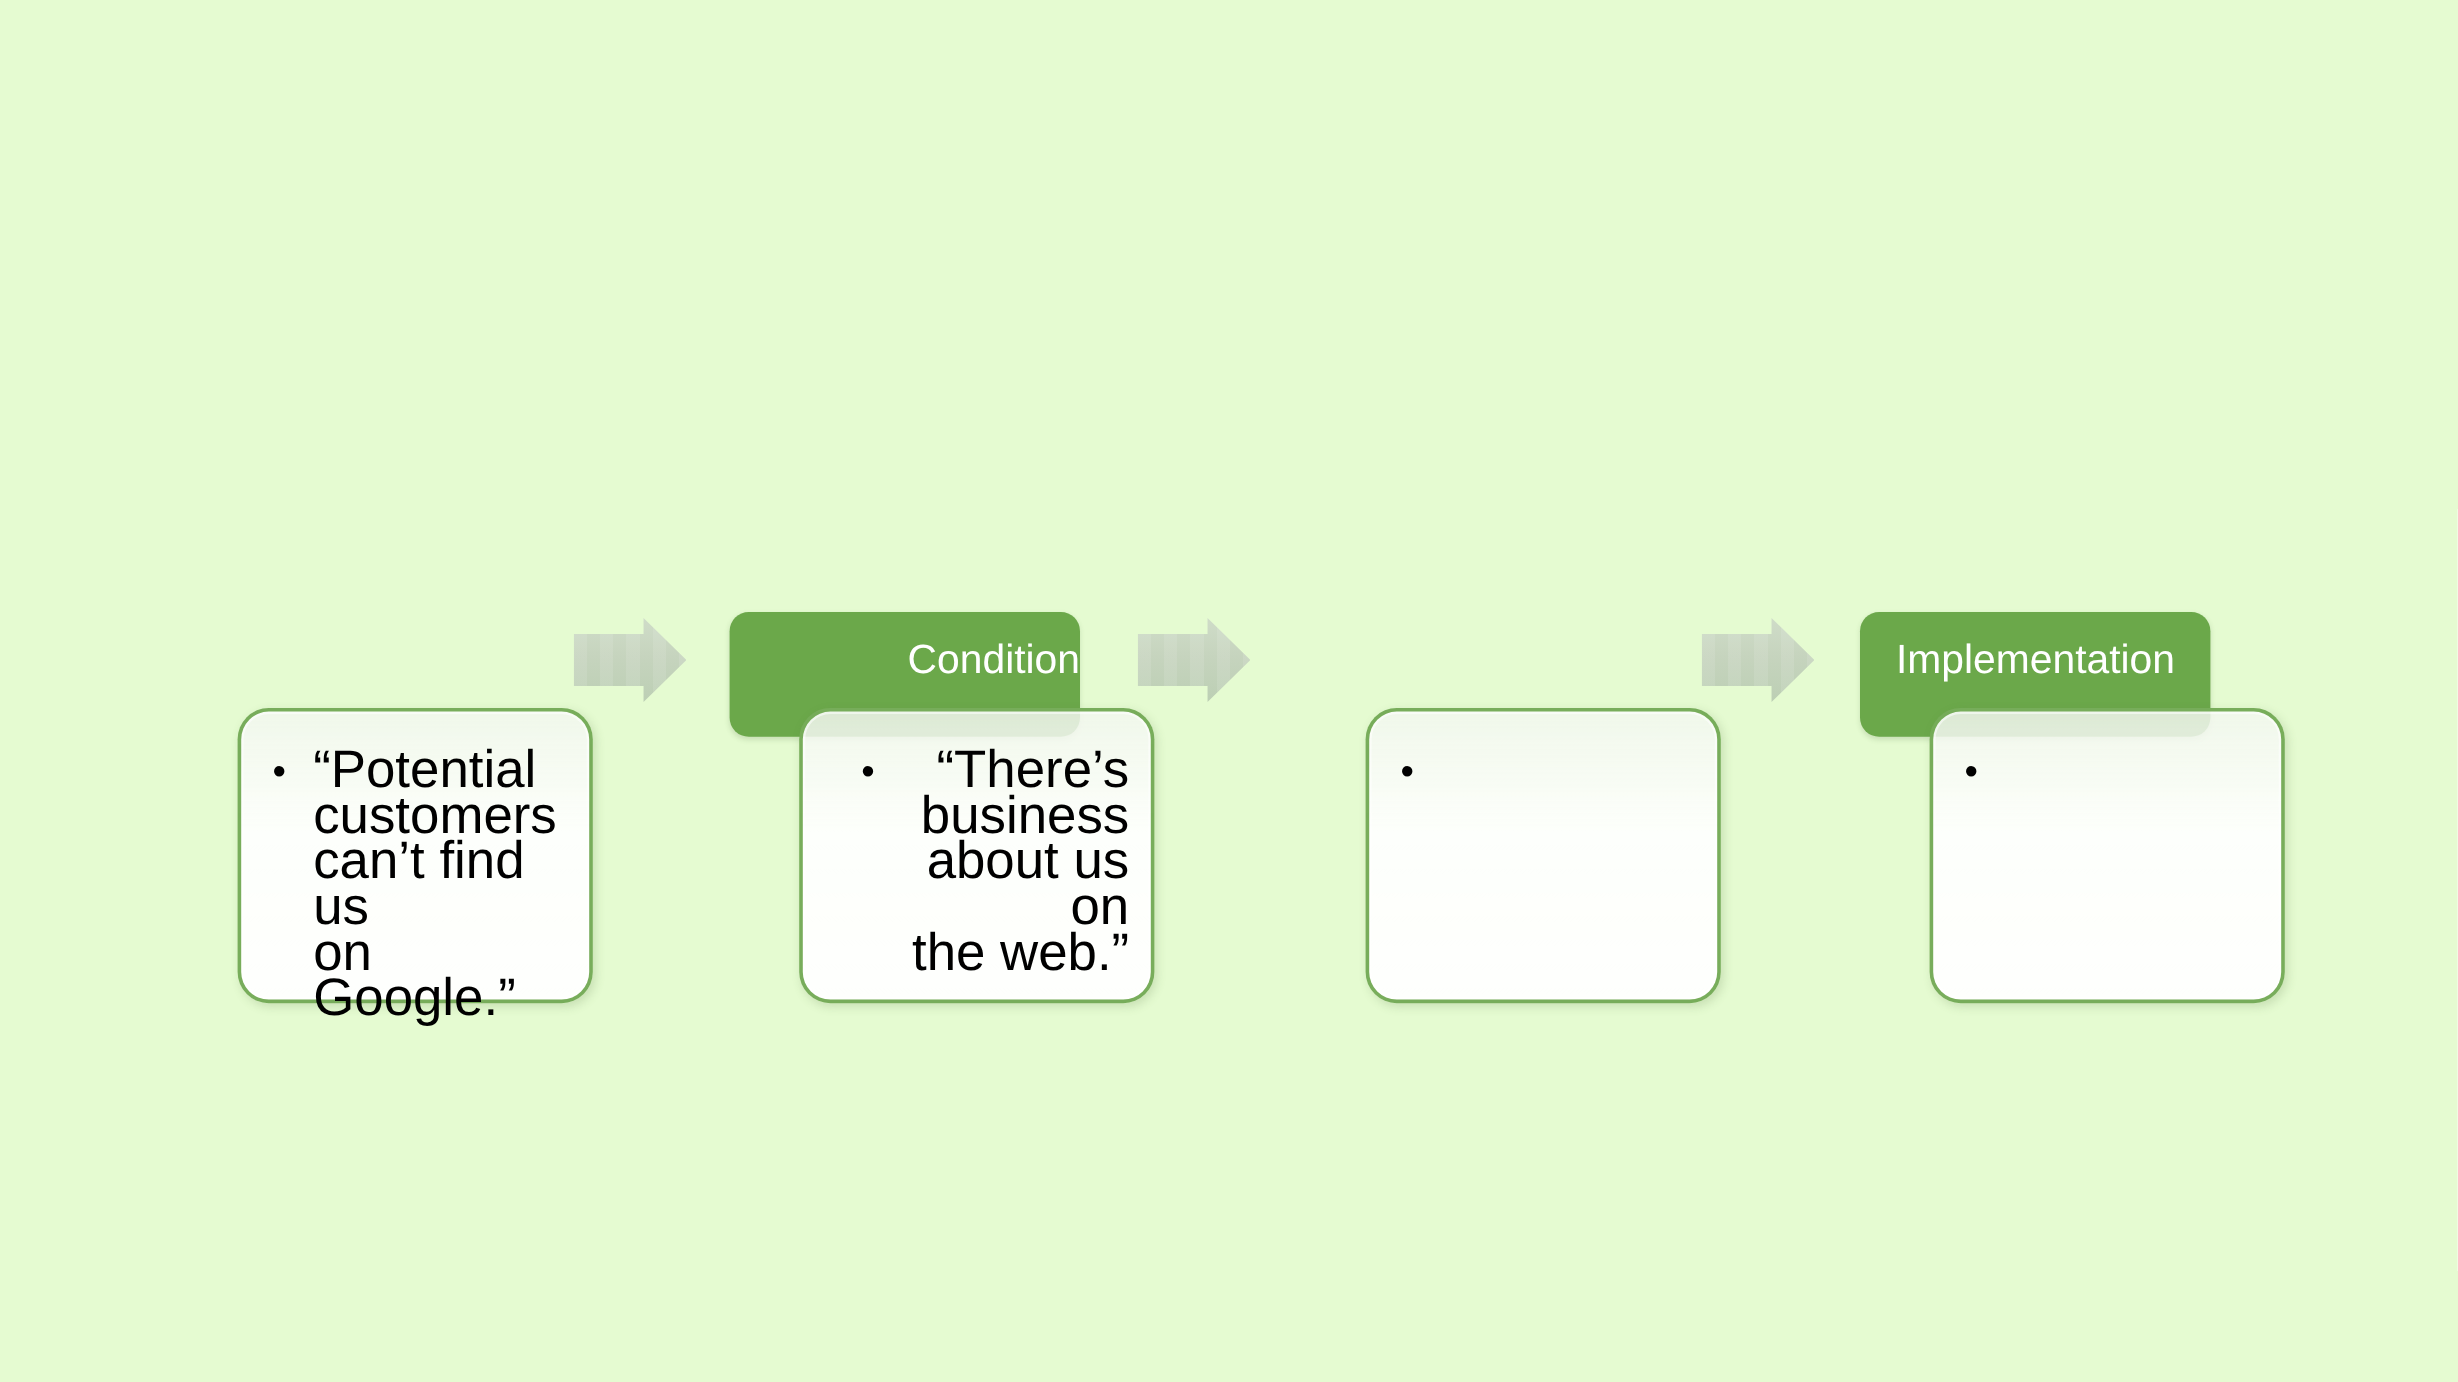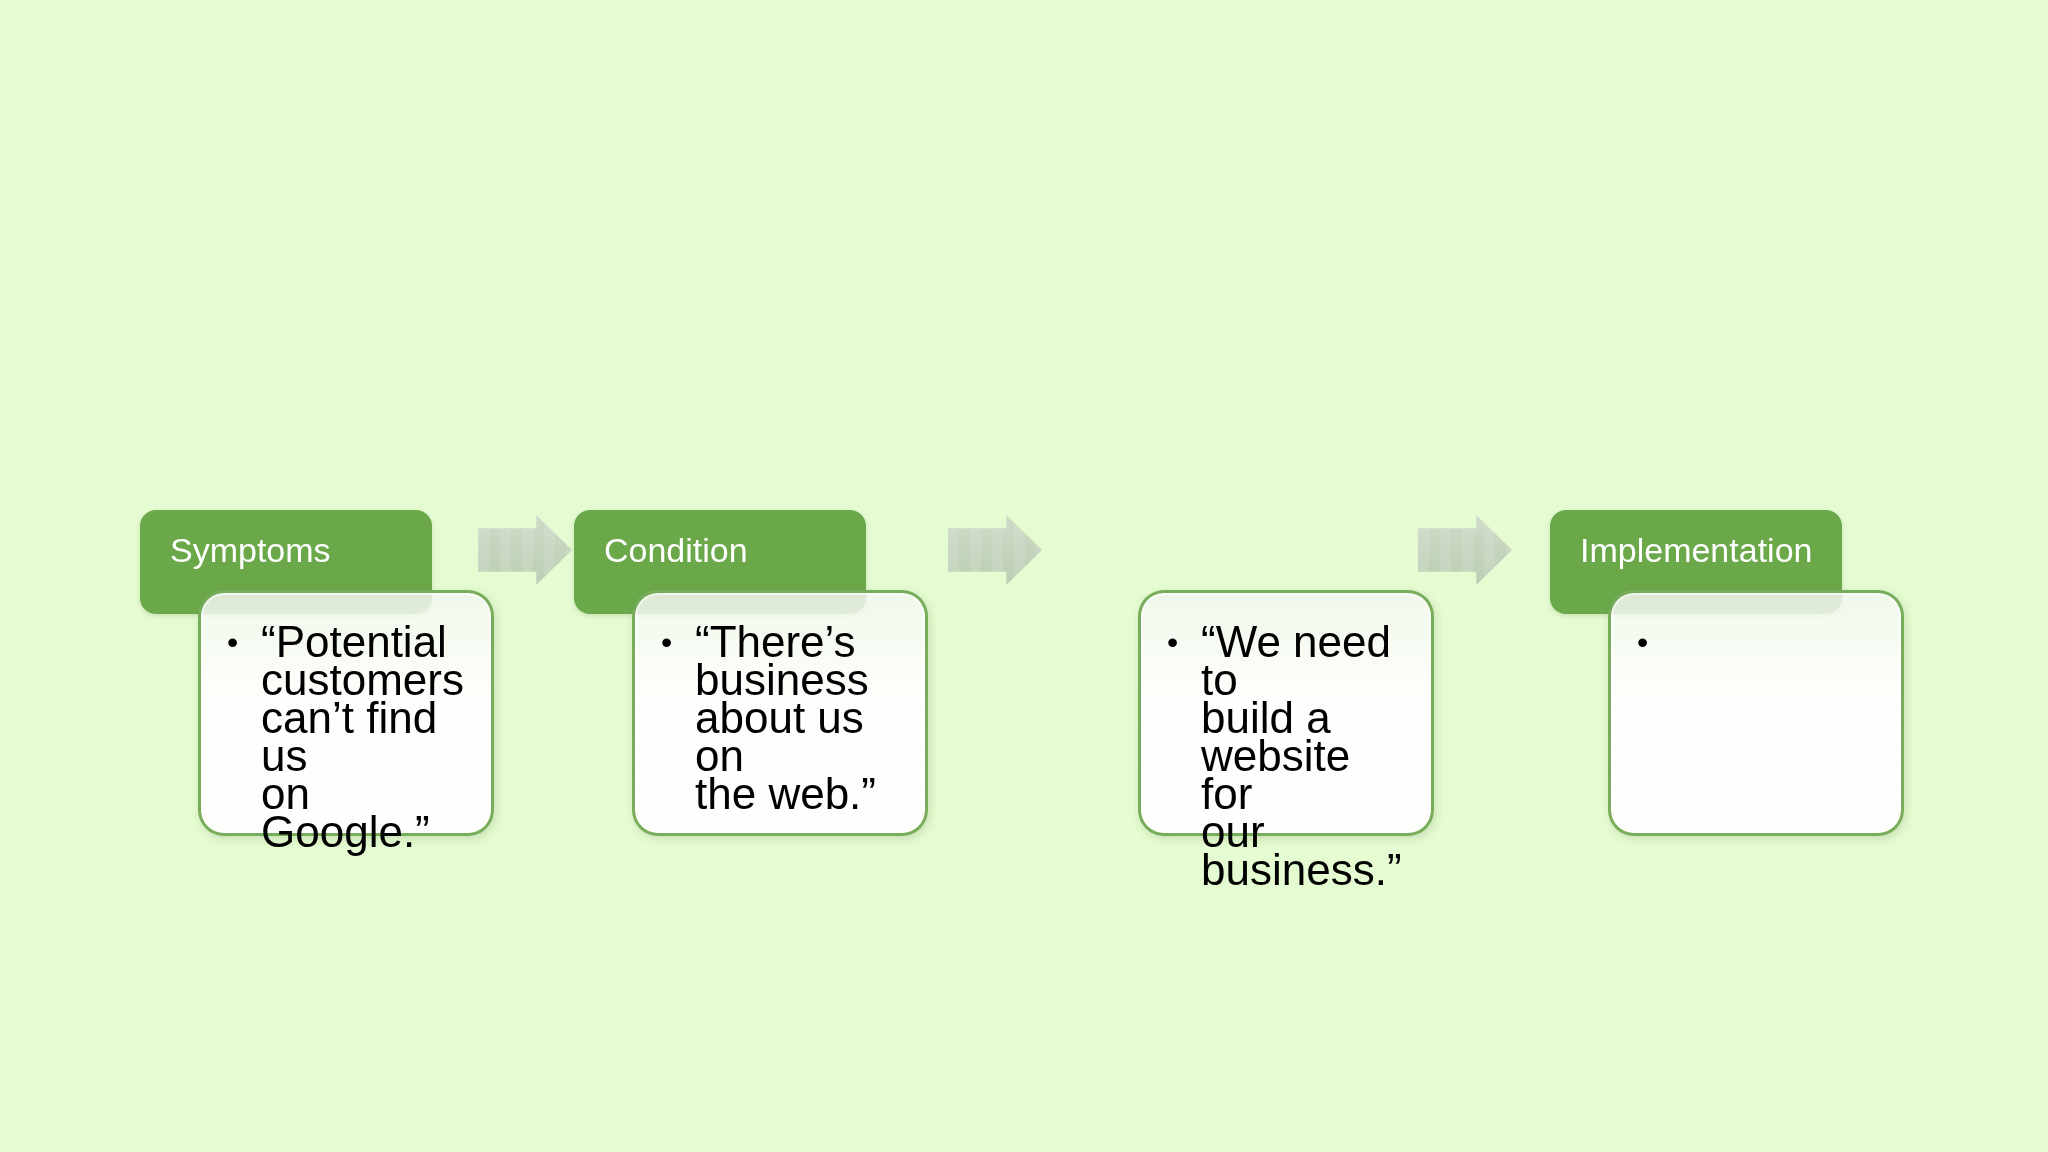--- a/index.html
+++ b/index.html
@@ -26,21 +26,21 @@
     white-space: nowrap;
   }
 
   .step-group {
     position: absolute;
     top: 510px;
     width: 494px;
     height: 340px;
   }
   .step-group.g0 { left: 140px; }
-  .step-group.g1 { left: 574px; }
+  .step-group.g1 { left: 608px; text-align: right; }
   .step-group.g2 { left: 1080px; }
   .step-group.g3 { left: 1550px; }
 
   .step-header {
     position: absolute;
     left: 0;
     top: 0;
     width: 292px;
     height: 104px;
     background: #6ba84a;
@@ -106,21 +106,20 @@
   .flow-arrow.a1 { left: 948px; }
   .flow-arrow.a2 { left: 1418px; }
 </style>
 </head>
 <body>
 
 <div class="slide">
 
 
   <div class="step-group g0">
-    <div class="step-header">Symptoms</div>
     <div class="step-card">
       <div class="card-bullet-row">
         <span class="bullet-glyph">•</span>
         <span class="quote-text">“Potential
 customers
 can’t find us
 on Google.”</span>
       </div>
     </div>
   </div>
@@ -139,25 +138,20 @@
       </div>
     </div>
   </div>
 
   <div class="flow-arrow a1"></div>
 
   <div class="step-group g2">
     <div class="step-card">
       <div class="card-bullet-row">
         <span class="bullet-glyph">•</span>
-        <span class="quote-text">“We need to
-build a
-website for
-our
-business.”</span>
       </div>
     </div>
   </div>
 
   <div class="flow-arrow a2"></div>
 
   <div class="step-group g3">
     <div class="step-header">Implementation</div>
     <div class="step-card">
       <div class="card-bullet-row">

